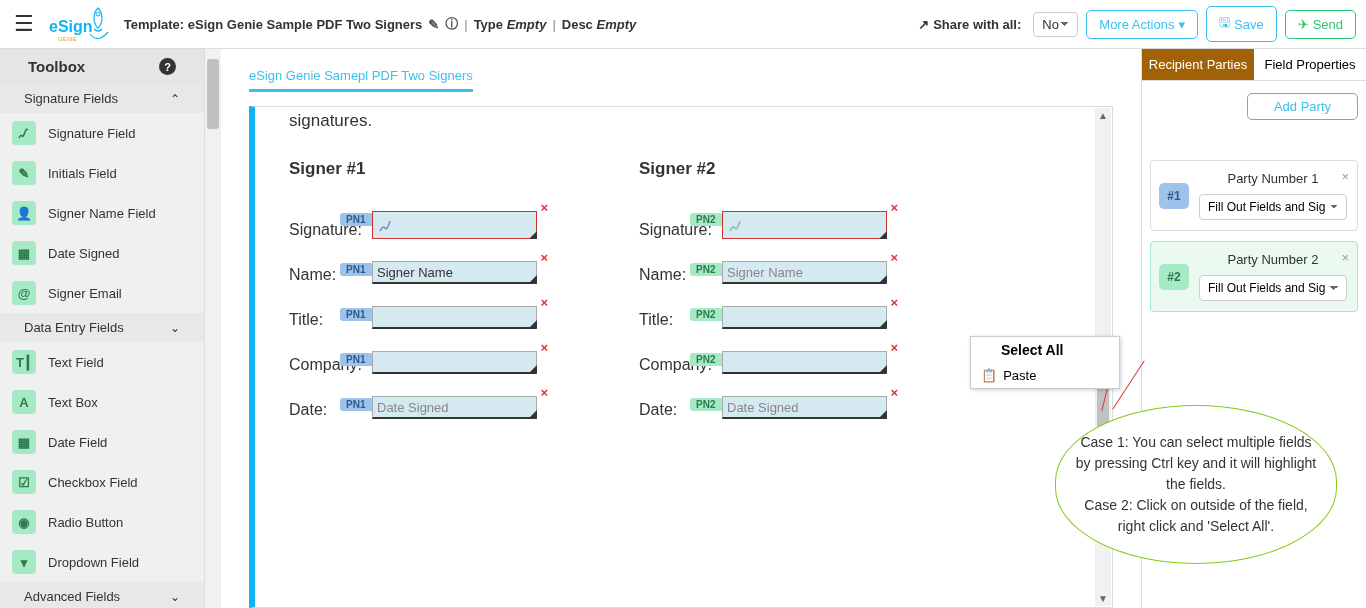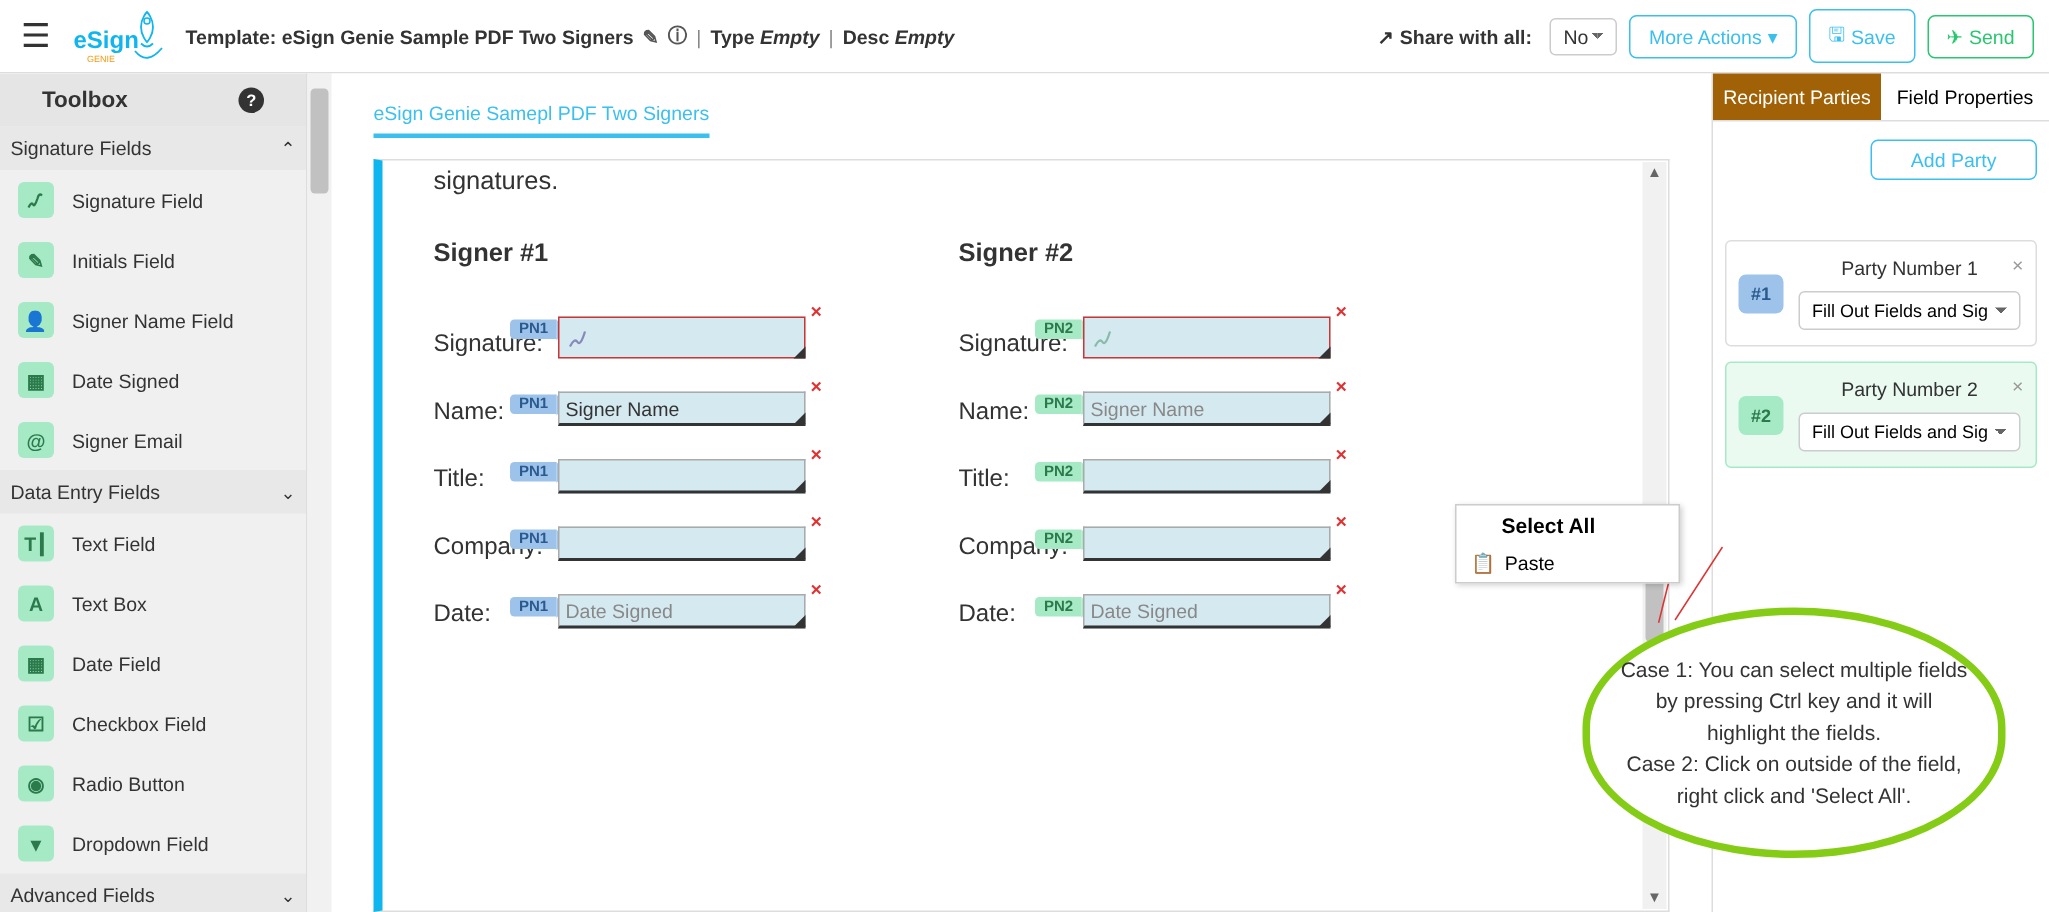--- a/index.html
+++ b/index.html
@@ -137,21 +137,21 @@
       display: inline-flex;
       align-items: center;
       justify-content: center;
       font-size: 11px;
       cursor: pointer;
     }
     .toolbox-section-header {
       display: flex;
       align-items: center;
       justify-content: space-between;
-      padding: 7px 7px;
+      padding: 7px 24px;
       font-size: 13px;
       color: #333;
       cursor: pointer;
       background: #e8e8e8;
     }
     .toolbox-item {
       display: flex;
       align-items: center;
       gap: 12px;
       padding: 8px 12px;
@@ -375,21 +375,21 @@
       font-family: "Times New Roman", serif;
       font-size: 14px;
     }
     
     .callout {
       position: absolute;
       left: 1055px;
       top: 405px;
       width: 282px;
       padding: 26px 18px;
-      border: 5px solid #84cc16;
+      border: 1px solid #84cc16;
       border-radius: 50% / 48%;
       font-size: 14px;
       color: #333;
       text-align: center;
       line-height: 1.5;
       background: #fff;
       z-index: 150;
     }
     .callout::before {
       content: '';

